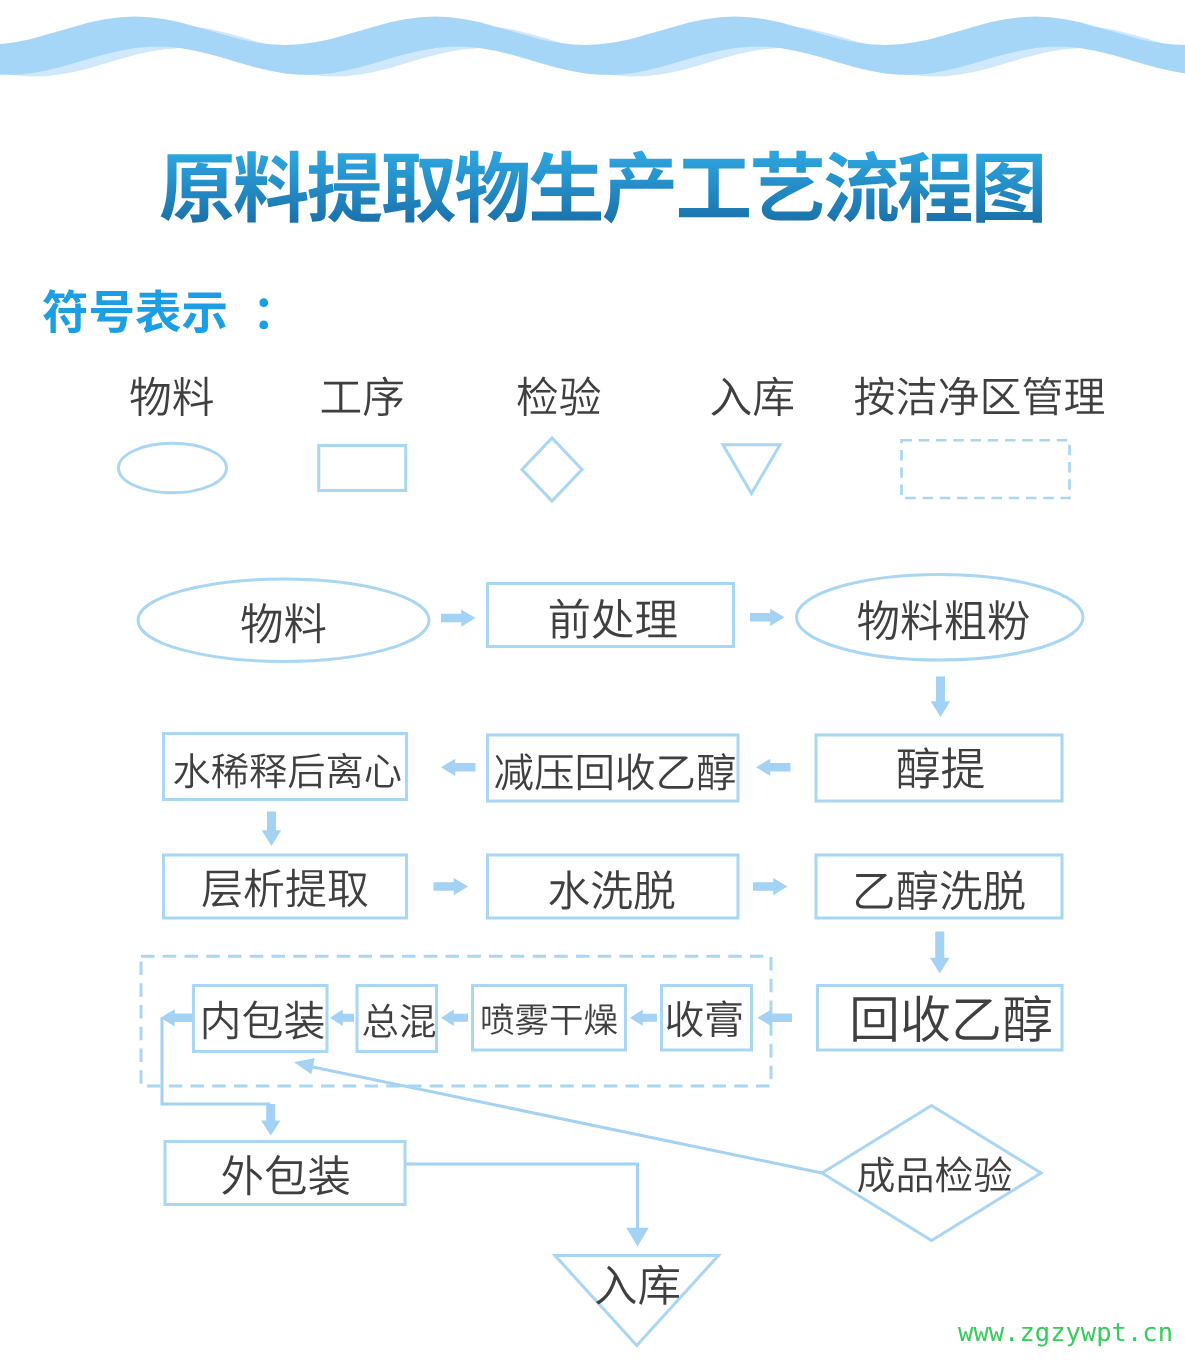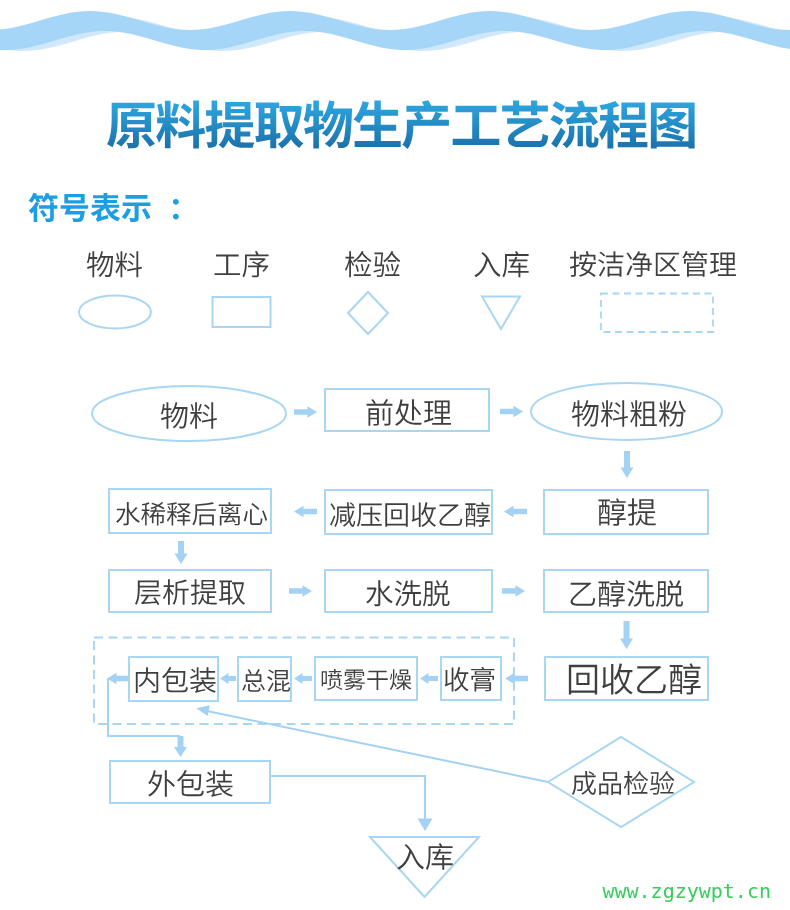--- a/index.html
+++ b/index.html
@@ -10,22 +10,22 @@
   .shp{fill:none;stroke:var(--border);stroke-width:2;}
   .shp.f{fill:#fff;}
   .shp.dash1{stroke-dasharray:7 4.5;stroke-width:1.8;}
   .shp.dash2{stroke-dasharray:9 5.5;stroke-width:2;}
   .ln{fill:none;stroke:var(--arrow);stroke-width:2;}
   .arr{fill:var(--arrow);stroke:none;}
   .lbl{position:absolute;display:flex;align-items:center;justify-content:center;color:var(--text);}
   .lbl svg{display:block;}
   .lbl[data-name="legend-heading"]{color:var(--legendheading);justify-content:flex-start;}
   .lbl[data-name="page-title"]{padding-left:15px;}
-  .watermark{position:absolute;right:19px;top:879px;font-family:"DejaVu Sans Mono","Liberation Mono",monospace;
-             font-size:20px;letter-spacing:0px;color:var(--watermark);text-align:right;}
+  .watermark{position:absolute;right:8px;top:879px;font-family:"DejaVu Sans Mono","Liberation Mono",monospace;
+             font-size:17px;letter-spacing:0px;color:var(--watermark);text-align:right;}
 </style>
 </head>
 <body>
 
 <div class="stage" data-name="flowchart-page" style="--border: #a9d6f3; --arrow: #a3d2f4; --text: #3f3f3f; --watermark: #35cd5b; --wavemain: #a6d6f7; --wavelight: #cfe8fb; --legendheading: #1b9ee3;">
 
   <svg class="wave" data-name="wave-banner" width="790" height="70" viewBox="0 0 790 70" aria-hidden="true">
     <path data-name="wave-light-band" d="M-10,32.8 L0,34.7 L10,35.8 L20,36.0 L30,35.2 L40,33.6 L50,31.3 L60,28.6 L70,25.6 L80,22.7 L90,20.2 L100,18.3 L110,17.2 L120,17.0 L130,17.8 L140,19.4 L150,21.7 L160,24.4 L170,27.4 L180,30.3 L190,32.8 L200,34.7 L210,35.8 L220,36.0 L230,35.2 L240,33.6 L250,31.3 L260,28.6 L270,25.6 L280,22.7 L290,20.2 L300,18.3 L310,17.2 L320,17.0 L330,17.8 L340,19.4 L350,21.7 L360,24.4 L370,27.4 L380,30.3 L390,32.8 L400,34.7 L410,35.8 L420,36.0 L430,35.2 L440,33.6 L450,31.3 L460,28.6 L470,25.6 L480,22.7 L490,20.2 L500,18.3 L510,17.2 L520,17.0 L530,17.8 L540,19.4 L550,21.7 L560,24.4 L570,27.4 L580,30.3 L590,32.8 L600,34.7 L610,35.8 L620,36.0 L630,35.2 L640,33.6 L650,31.3 L660,28.6 L670,25.6 L680,22.7 L690,20.2 L700,18.3 L710,17.2 L720,17.0 L730,17.8 L740,19.4 L750,21.7 L760,24.4 L770,27.4 L780,30.3 L790,32.8 L800,34.7 L800,48.6 L790,46.3 L780,43.6 L770,40.6 L760,37.7 L750,35.2 L740,33.3 L730,32.2 L720,32.0 L710,32.8 L700,34.4 L690,36.7 L680,39.4 L670,42.4 L660,45.3 L650,47.8 L640,49.7 L630,50.8 L620,51.0 L610,50.2 L600,48.6 L590,46.3 L580,43.6 L570,40.6 L560,37.7 L550,35.2 L540,33.3 L530,32.2 L520,32.0 L510,32.8 L500,34.4 L490,36.7 L480,39.4 L470,42.4 L460,45.3 L450,47.8 L440,49.7 L430,50.8 L420,51.0 L410,50.2 L400,48.6 L390,46.3 L380,43.6 L370,40.6 L360,37.7 L350,35.2 L340,33.3 L330,32.2 L320,32.0 L310,32.8 L300,34.4 L290,36.7 L280,39.4 L270,42.4 L260,45.3 L250,47.8 L240,49.7 L230,50.8 L220,51.0 L210,50.2 L200,48.6 L190,46.3 L180,43.6 L170,40.6 L160,37.7 L150,35.2 L140,33.3 L130,32.2 L120,32.0 L110,32.8 L100,34.4 L90,36.7 L80,39.4 L70,42.4 L60,45.3 L50,47.8 L40,49.7 L30,50.8 L20,51.0 L10,50.2 L0,48.6 L-10,46.3 Z" fill="var(--wavelight)"></path>
     <path data-name="wave-main-band" d="M-10,30.0 L0,29.5 L10,28.2 L20,26.1 L30,23.4 L40,20.5 L50,17.6 L60,14.9 L70,12.8 L80,11.5 L90,11.0 L100,11.5 L110,12.8 L120,14.9 L130,17.6 L140,20.5 L150,23.4 L160,26.1 L170,28.2 L180,29.5 L190,30.0 L200,29.5 L210,28.2 L220,26.1 L230,23.4 L240,20.5 L250,17.6 L260,14.9 L270,12.8 L280,11.5 L290,11.0 L300,11.5 L310,12.8 L320,14.9 L330,17.6 L340,20.5 L350,23.4 L360,26.1 L370,28.2 L380,29.5 L390,30.0 L400,29.5 L410,28.2 L420,26.1 L430,23.4 L440,20.5 L450,17.6 L460,14.9 L470,12.8 L480,11.5 L490,11.0 L500,11.5 L510,12.8 L520,14.9 L530,17.6 L540,20.5 L550,23.4 L560,26.1 L570,28.2 L580,29.5 L590,30.0 L600,29.5 L610,28.2 L620,26.1 L630,23.4 L640,20.5 L650,17.6 L660,14.9 L670,12.8 L680,11.5 L690,11.0 L700,11.5 L710,12.8 L720,14.9 L730,17.6 L740,20.5 L750,23.4 L760,26.1 L770,28.2 L780,29.5 L790,30.0 L800,29.5 L800,49.9 L790,49.0 L780,47.2 L770,44.8 L760,42.0 L750,39.0 L740,36.2 L730,33.8 L720,32.0 L710,31.1 L700,31.1 L690,32.0 L680,33.8 L670,36.2 L660,39.0 L650,42.0 L640,44.8 L630,47.2 L620,49.0 L610,49.9 L600,49.9 L590,49.0 L580,47.2 L570,44.8 L560,42.0 L550,39.0 L540,36.2 L530,33.8 L520,32.0 L510,31.1 L500,31.1 L490,32.0 L480,33.8 L470,36.2 L460,39.0 L450,42.0 L440,44.8 L430,47.2 L420,49.0 L410,49.9 L400,49.9 L390,49.0 L380,47.2 L370,44.8 L360,42.0 L350,39.0 L340,36.2 L330,33.8 L320,32.0 L310,31.1 L300,31.1 L290,32.0 L280,33.8 L270,36.2 L260,39.0 L250,42.0 L240,44.8 L230,47.2 L220,49.0 L210,49.9 L200,49.9 L190,49.0 L180,47.2 L170,44.8 L160,42.0 L150,39.0 L140,36.2 L130,33.8 L120,32.0 L110,31.1 L100,31.1 L90,32.0 L80,33.8 L70,36.2 L60,39.0 L50,42.0 L40,44.8 L30,47.2 L20,49.0 L10,49.9 L0,49.9 L-10,49.0 Z" fill="var(--wavemain)"></path>
   </svg>

